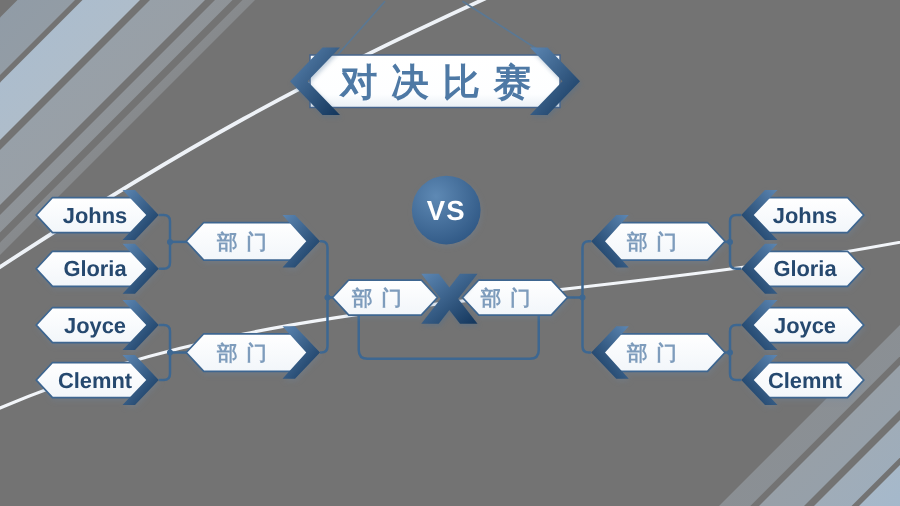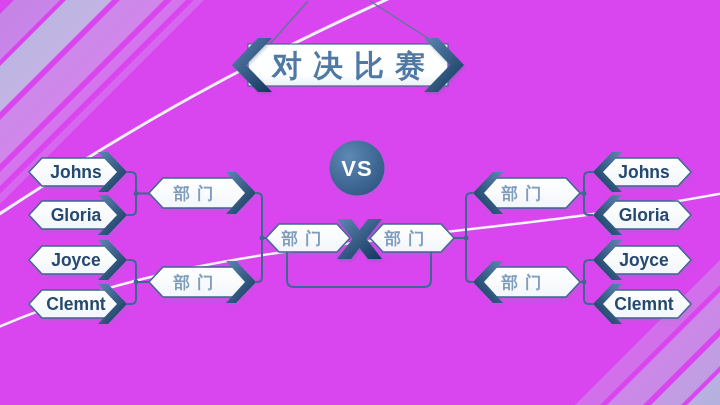--- a/index.html
+++ b/index.html
@@ -1,17 +1,17 @@
 <!DOCTYPE html>
 <html><head>
 <meta charset="utf-8">
 <style>
   html,body{margin:0;padding:0;background:#ffffff;}
   .stage{
-    position:relative;width:720px;height:405px;overflow:hidden;background:#d946ef;
+    position:relative;width:720px;height:405px;overflow:hidden;background:#737373;
     font-family:"Liberation Sans", sans-serif;
   }
   svg text{font-family:"Liberation Sans","DejaVu Sans",sans-serif;}
   .player-label{font-size:17.5px;font-weight:600;fill:#26496f;}
   .dept-label{font-size:16.5px;font-weight:600;fill:#7e9cbc;letter-spacing:7px;}
   .title-label{font-size:30px;font-weight:600;fill:#4e79a5;letter-spacing:11px;}
   .vs-label{font-size:22px;font-weight:600;fill:#ffffff;letter-spacing:1px;}
   .shadow-soft{filter:drop-shadow(1px 2px 1.5px rgba(74,111,150,.35));}
   .shadow-lite{filter:drop-shadow(1px 2px 2px rgba(110,140,170,.25));}
 </style>

